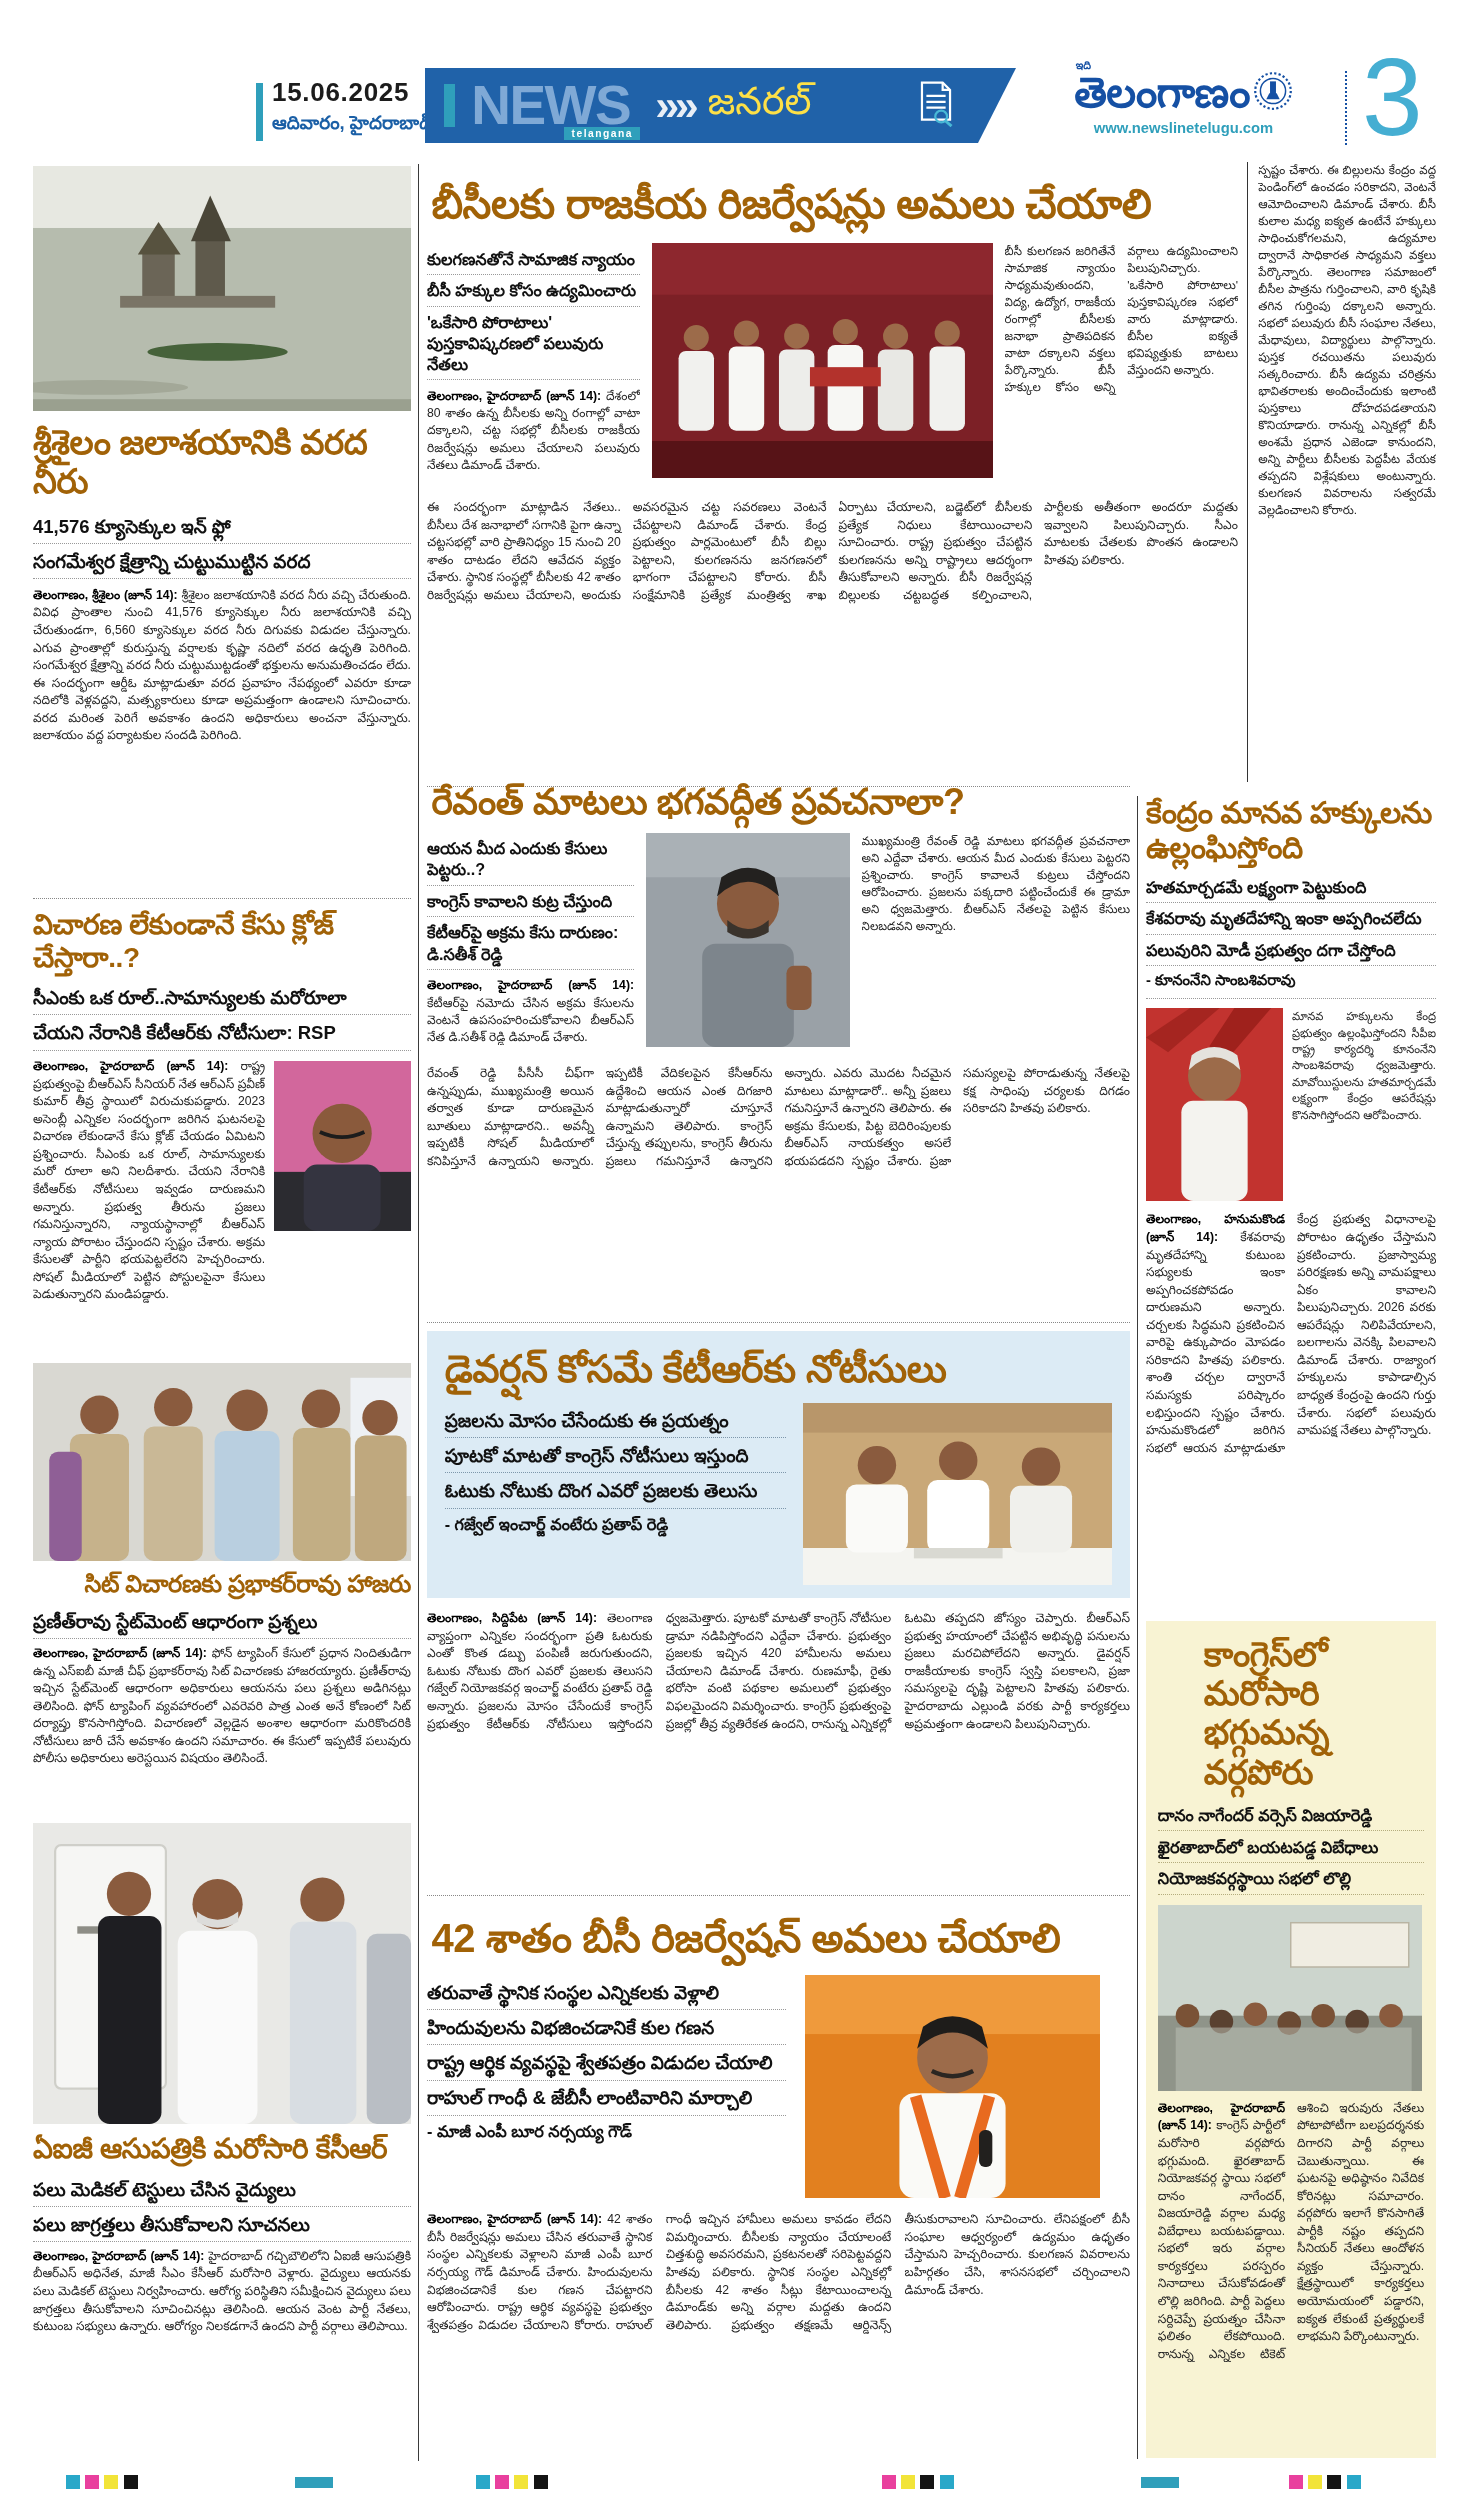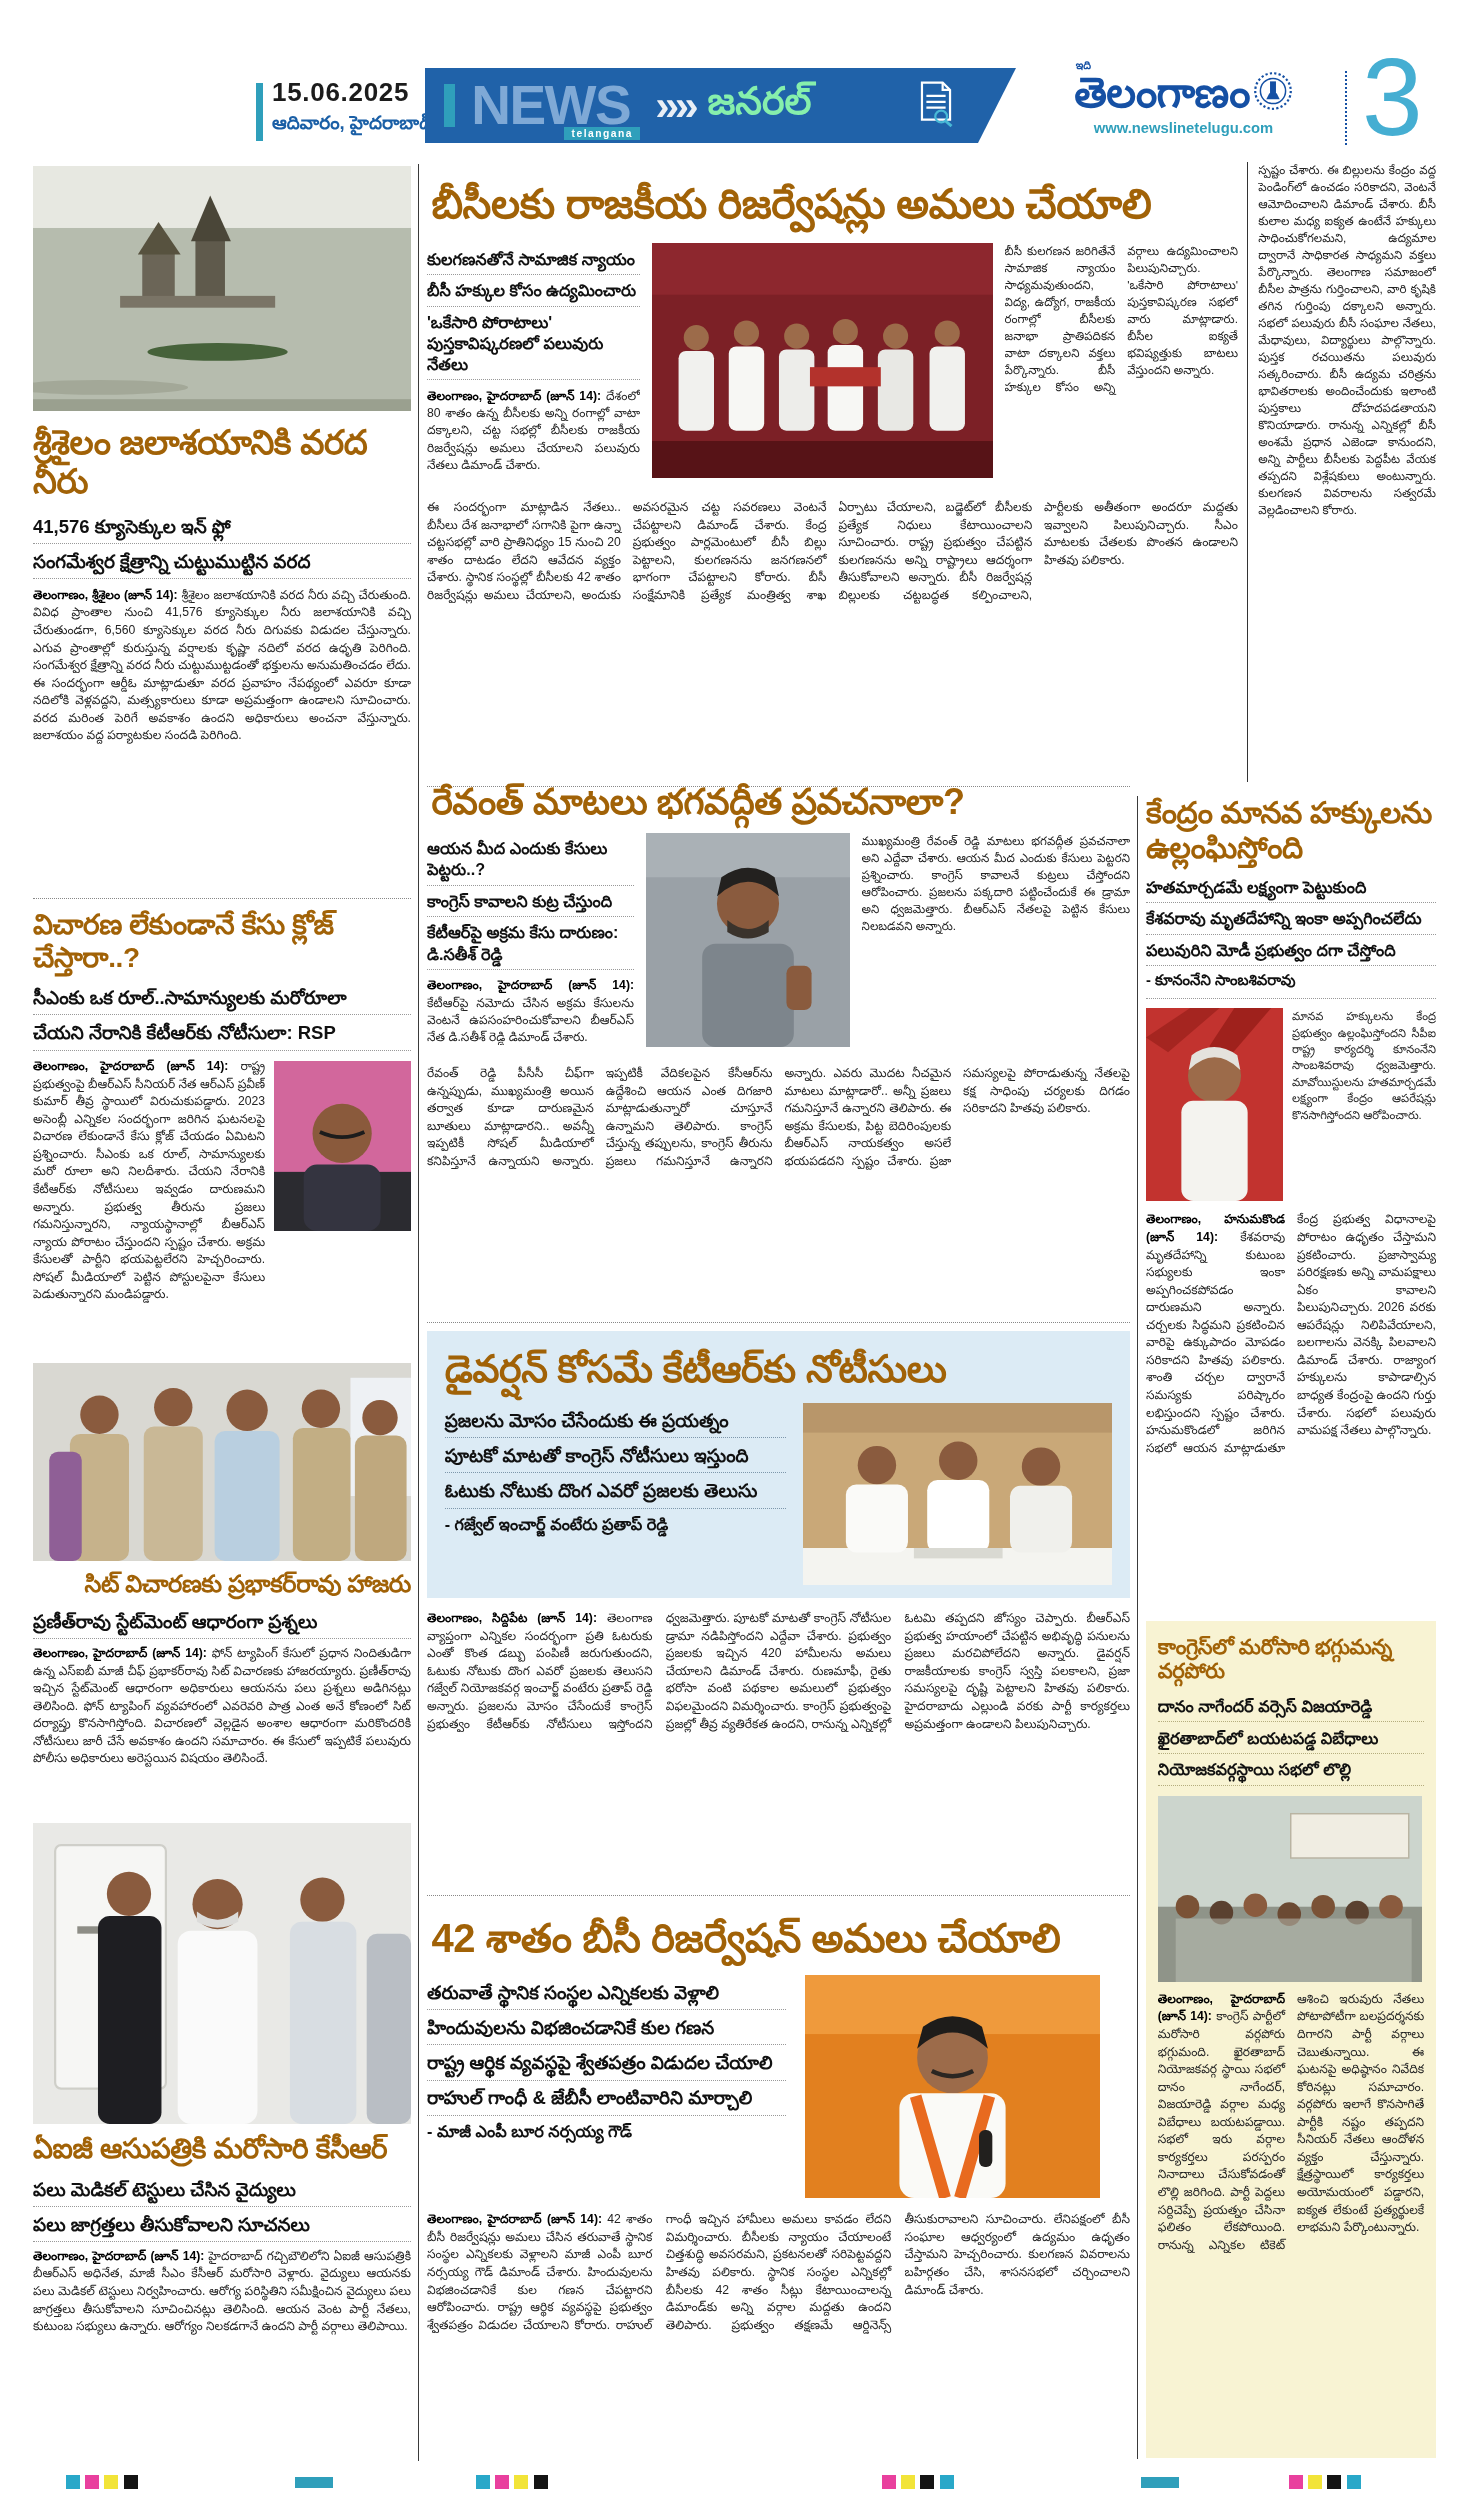--- a/index.html
+++ b/index.html
@@ -21,21 +21,21 @@
 .cols4{column-count:4;column-gap:11.8px;}
 
 .date-bar{position:absolute;left:256px;top:83px;width:6.6px;height:58px;background:#2f9fbb;}
 .date-txt{position:absolute;left:272px;top:77px;font-size:26px;font-weight:700;color:#1c1c1c;letter-spacing:0.7px;}
 .daycity{position:absolute;left:272px;top:112px;font-size:18.5px;font-weight:700;color:#1a5fa6;}
 .banner{position:absolute;left:425px;top:68px;width:591px;height:75px;background:#2062a9;clip-path:polygon(0 0,100% 0,calc(100% - 38px) 100%,0 100%);display:flex;align-items:center;padding:8px 19px;}
 .notch{width:11px;height:43px;background:#2f9fbb;margin-right:16.2px;}
 .masthead{position:relative;font-size:55px;font-weight:800;color:#7fa9d6;letter-spacing:-1.5px;line-height:1;}
 .masthead-tag{position:absolute;right:-10.3px;bottom:-7.4px;background:#2f9fbb;color:#fff;font-size:10.3px;font-weight:700;letter-spacing:1.5px;padding:1.5px 7.4px;}
 .chev{font-size:43px;font-weight:800;color:#e9eef5;margin:0 13.3px 0 25px;letter-spacing:-4.4px;}
-.section{font-size:38px;font-weight:700;color:#86efac;letter-spacing:0;}
+.section{font-size:38px;font-weight:400;color:#fde047;letter-spacing:0;}
 .docicon{margin-left:auto;margin-right:44px;}
 .brandwrap{position:absolute;left:1032px;top:71px;width:303px;text-align:center;}
 .brandline{position:relative;display:inline-flex;align-items:center;gap:3px;}
 .brandpre{position:absolute;left:1.5px;top:-11.8px;font-size:11px;font-weight:700;color:#1550a4;}
 .brand{font-size:42px;font-weight:800;color:#1550a4;letter-spacing:-0.7px;line-height:1;}
 .website{margin-top:5.9px;font-size:14.8px;font-weight:700;color:#2f9fbb;}
 .pgdots{position:absolute;left:1345px;top:71px;height:74px;border-left:2.2px dotted #1550a4;}
 .pagenum{position:absolute;left:1362px;top:43px;font-size:109px;color:#45aed2;font-weight:400;line-height:1;}
 
 .bluebox{background:#dcebf5;padding:16.2px 17.7px 13.3px;}
@@ -333,21 +333,21 @@
           <path d="M58 84 q35 -34 70 0 l-4 -20 q-32 -22 -62 0 z" fill="#e4e2dd"></path>
           <rect x="48" y="126" width="90" height="136" rx="16" fill="#f4f3ef"></rect>
         </svg>
       </div>
       <div class="body" style="flex:1;height:193px;font-size:11.4px;">మానవ హక్కులను కేంద్ర ప్రభుత్వం ఉల్లంఘిస్తోందని సీపీఐ రాష్ట్ర కార్యదర్శి కూనంనేని సాంబశివరావు ధ్వజమెత్తారు. మావోయిస్టులను హతమార్చడమే లక్ష్యంగా కేంద్రం ఆపరేషన్లు కొనసాగిస్తోందని ఆరోపించారు.</div>
     </div>
     <p class="body cols2" style="margin-top:10.3px;height:399px;"><span class="dl">తెలంగాణం, హనుమకొండ (జూన్ 14):</span> <span>కేశవరావు మృతదేహాన్ని కుటుంబ సభ్యులకు ఇంకా అప్పగించకపోవడం దారుణమని అన్నారు. చర్చలకు సిద్ధమని ప్రకటించిన వారిపై ఉక్కుపాదం మోపడం సరికాదని హితవు పలికారు. శాంతి చర్చల ద్వారానే సమస్యకు పరిష్కారం లభిస్తుందని స్పష్టం చేశారు. హనుమకొండలో జరిగిన సభలో ఆయన మాట్లాడుతూ కేంద్ర ప్రభుత్వ విధానాలపై పోరాటం ఉధృతం చేస్తామని ప్రకటించారు. ప్రజాస్వామ్య పరిరక్షణకు అన్ని వామపక్షాలు ఏకం కావాలని పిలుపునిచ్చారు. 2026 వరకు ఆపరేషన్లు నిలిపివేయాలని, బలగాలను వెనక్కి పిలవాలని డిమాండ్ చేశారు. రాజ్యాంగ హక్కులను కాపాడాల్సిన బాధ్యత కేంద్రంపై ఉందని గుర్తు చేశారు. సభలో పలువురు వామపక్ష నేతలు పాల్గొన్నారు.</span></p>
   </div>
 
   <div class="yellowbox" style="margin-top:13.3px;height:837px;overflow:hidden;">
-    <div class="hl" style="font-size:21px;">కాంగ్రెస్‌లో మరోసారి భగ్గుమన్న వర్గపోరు</div>
+    <div class="hl" style="font-size:34px;margin-left:46px;">కాంగ్రెస్‌లో మరోసారి భగ్గుమన్న వర్గపోరు</div>
     <div class="subsm" style="margin-top:7.4px;border-color:#b5ad7e;">దానం నాగేందర్ వర్సెస్ విజయారెడ్డి</div>
     <div class="subsm" style="border-color:#b5ad7e;">ఖైరతాబాద్‌లో బయటపడ్డ విబేధాలు</div>
     <div class="subsm" style="border-color:#b5ad7e;">నియోజకవర్గస్థాయి సభలో లొల్లి</div>
     <div class="photo" style="width:264px;height:186px;margin:10.3px 0 8.9px;">
       <svg viewBox="0 0 358 252" preserveAspectRatio="none">
         <rect width="358" height="252" fill="#ccd5cd"></rect>
         <rect x="180" y="24" width="160" height="60" fill="#f0ede2" stroke="#b9b4a2" stroke-width="2"></rect>
         <rect y="150" width="358" height="102" fill="#8f9489"></rect>
         <circle cx="40" cy="150" r="16" fill="#7a5236"></circle>
           <circle cx="86" cy="158" r="16" fill="#5a4130"></circle>

